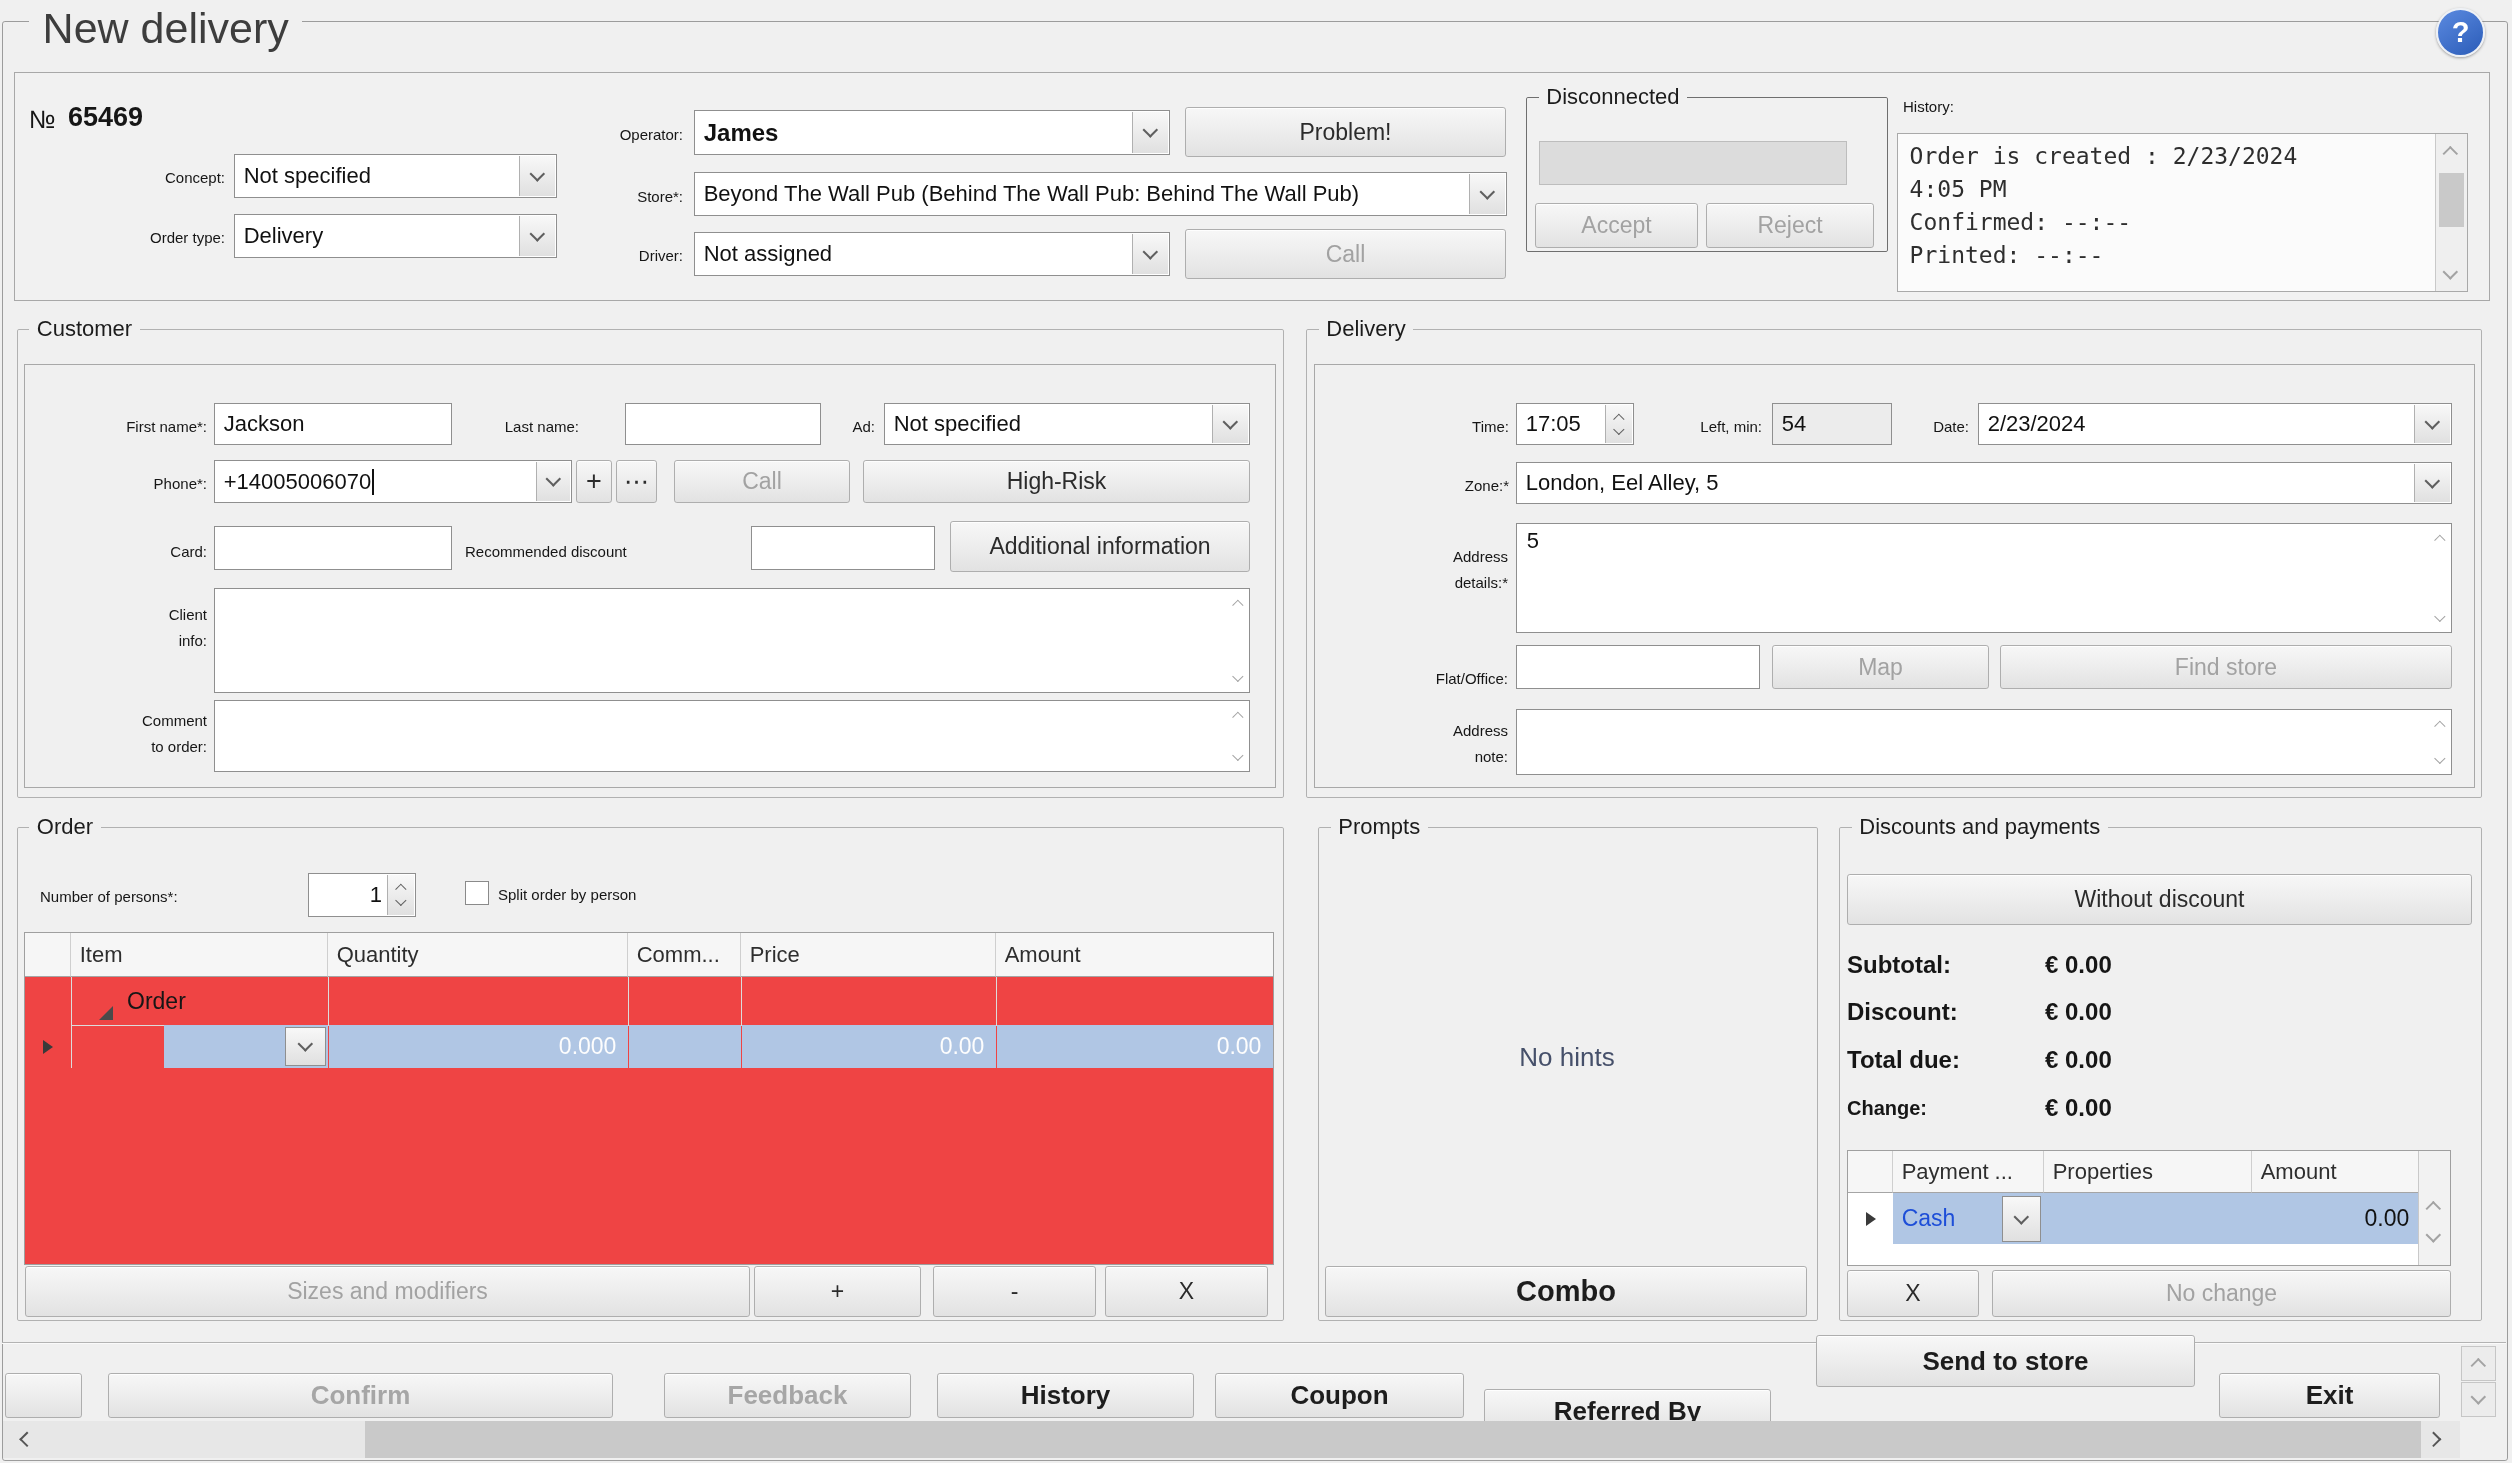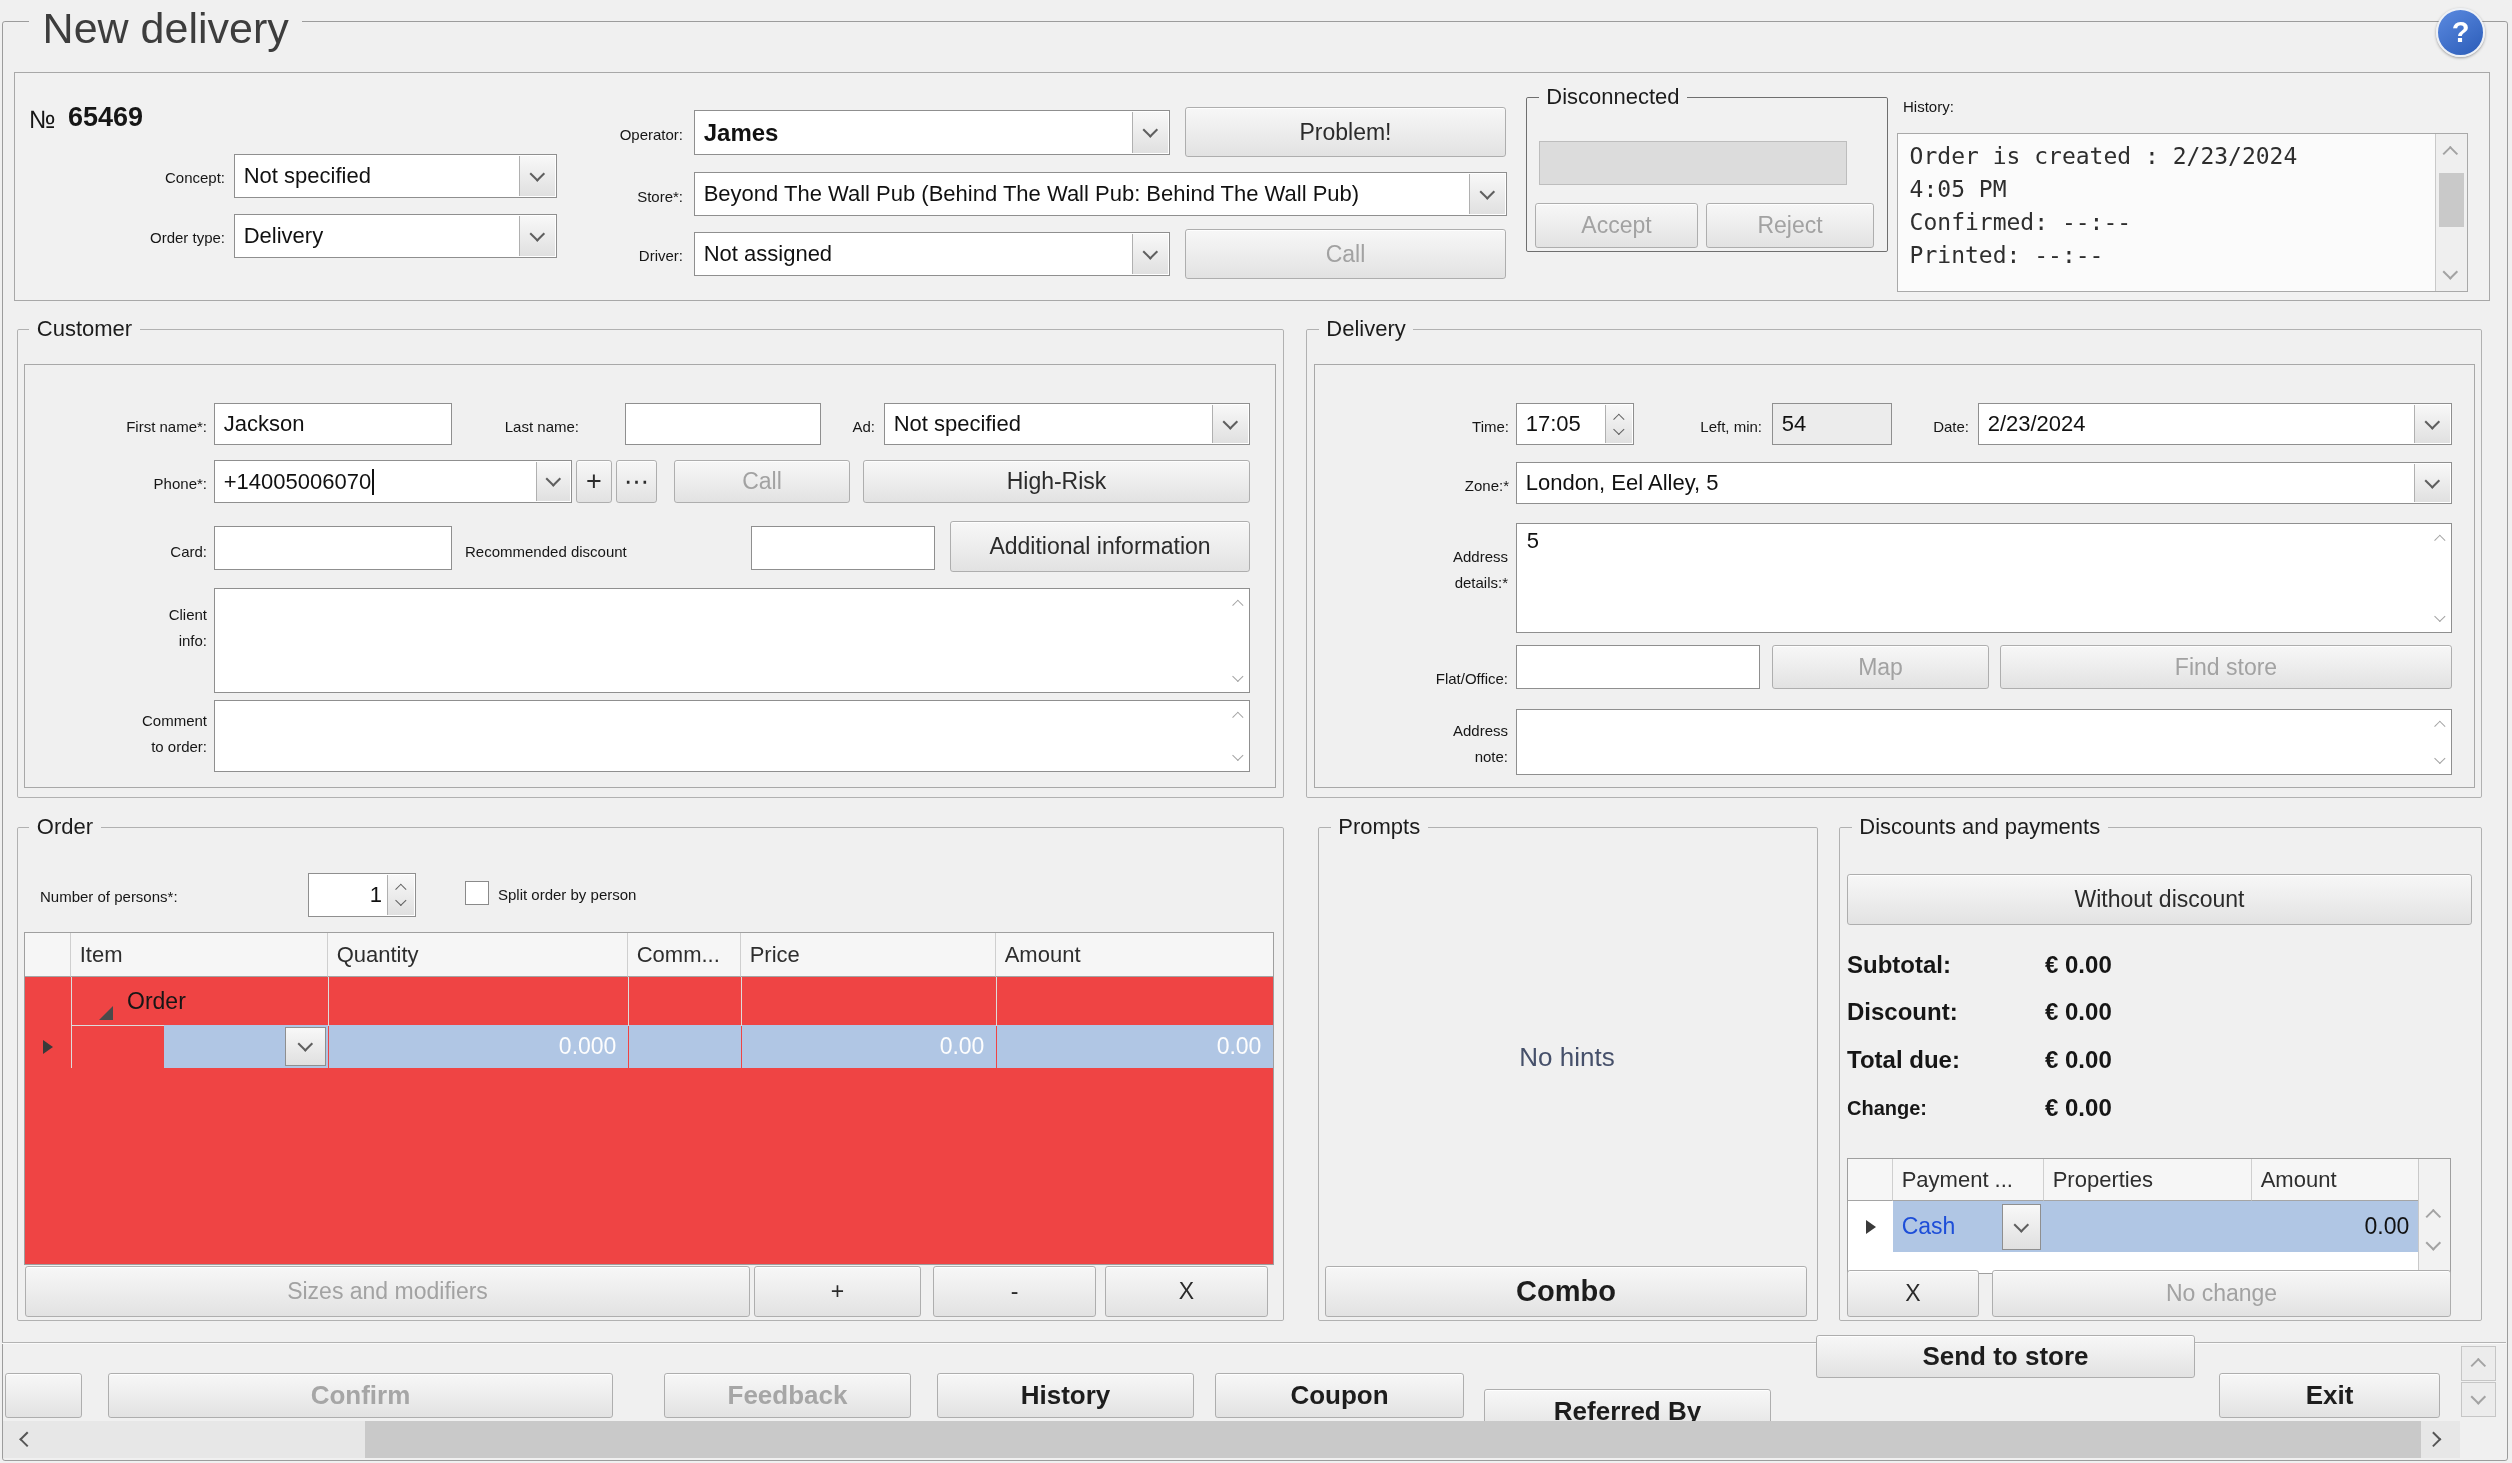--- a/index.html
+++ b/index.html
@@ -331,21 +331,21 @@
 
   <span class="lbl bold" style="left:1847px;top:952px;font-size:24px;">Subtotal:</span>
   <span class="lbl bold" style="left:2045px;top:952px;font-size:24px;">€ 0.00</span>
   <span class="lbl bold" style="left:1847px;top:999px;font-size:24px;">Discount:</span>
   <span class="lbl bold" style="left:2045px;top:999px;font-size:24px;">€ 0.00</span>
   <span class="lbl bold" style="left:1847px;top:1047px;font-size:24px;">Total due:</span>
   <span class="lbl bold" style="left:2045px;top:1047px;font-size:24px;">€ 0.00</span>
   <span class="lbl bold" style="left:1847px;top:1095px;font-size:20px;">Change:</span>
   <span class="lbl bold" style="left:2045px;top:1095px;font-size:24px;">€ 0.00</span>
 
-  <div class="abs" style="left:1847px;top:1150px;width:604px;height:116px;background:#fff;border:1px solid #9f9f9f;box-sizing:border-box;margin-top:8px;">
+  <div class="abs" style="left:1847px;top:1150px;width:604px;height:116px;background:#fff;border:1px solid #9f9f9f;box-sizing:border-box;">
     <div class="cell-h" style="left:0;top:0;width:45px;height:42px;border-bottom:1px solid #a5a5a5;"></div>
     <div class="cell-h" style="left:45px;top:0;width:151px;height:42px;border-bottom:1px solid #a5a5a5;">Payment ...</div>
     <div class="cell-h" style="left:196px;top:0;width:208px;height:42px;border-bottom:1px solid #a5a5a5;">Properties</div>
     <div class="cell-h" style="left:404px;top:0;width:167px;height:42px;border-bottom:1px solid #a5a5a5;">Amount</div>
     <div class="abs" style="left:0;top:42px;width:45px;height:51px;display:flex;align-items:center;justify-content:center;border-right:1px solid #dcdcdc;">
         <span class="tri-r"></span>
       </div>
     <div class="selblue abs" style="left:45px;top:42px;width:151px;height:51px;display:flex;align-items:center;padding-left:8.7px;box-sizing:border-box;">
       <span style="font-size:23px;color:#1d4ed8;">Cash</span>
       <div class="abs" style="right:2.9px;top:2.9px;width:39px;height:46px;background:linear-gradient(#f8f8f8,#e0e0e0);border:1px solid #8f8f8f;display:flex;align-items:center;justify-content:center;box-sizing:border-box;">
@@ -364,21 +364,21 @@
 
   <div class="btn" style="left:1847px;top:1270px;width:132px;height:47px;">X</div>
   <div class="btn dis" style="left:1992px;top:1270px;width:459px;height:47px;">No change</div>
 
   <div class="btn" style="left:4.8px;top:1373px;width:77px;height:45px;"></div>
   <div class="btn b dis" style="left:108px;top:1373px;width:505px;height:45px;">Confirm</div>
   <div class="btn b dis" style="left:664px;top:1373px;width:247px;height:45px;">Feedback</div>
   <div class="btn b" style="left:937px;top:1373px;width:257px;height:45px;">History</div>
   <div class="btn b" style="left:1215px;top:1373px;width:249px;height:45px;">Coupon</div>
   <div class="btn b" style="left:1484px;top:1389px;width:287px;height:45px;">Referred By</div>
-  <div class="btn b" style="left:1816px;top:1335px;width:379px;height:43px;">Send to store</div>
+  <div class="btn b" style="left:1816px;top:1335px;width:379px;height:52px;">Send to store</div>
   <div class="btn b" style="left:2219px;top:1373px;width:221px;height:45px;">Exit</div>
 
   <div class="sb-btn" style="left:2461px;top:1346px;width:35px;height:35px;">
       <i class="chv u lite"></i>
     </div>
   <div class="sb-btn" style="left:2461px;top:1382px;width:35px;height:35px;">
       <i class="chv d lite"></i>
     </div>
 
   <div class="sb-track" style="left:2.9px;top:1421px;width:2457px;height:37px;">

